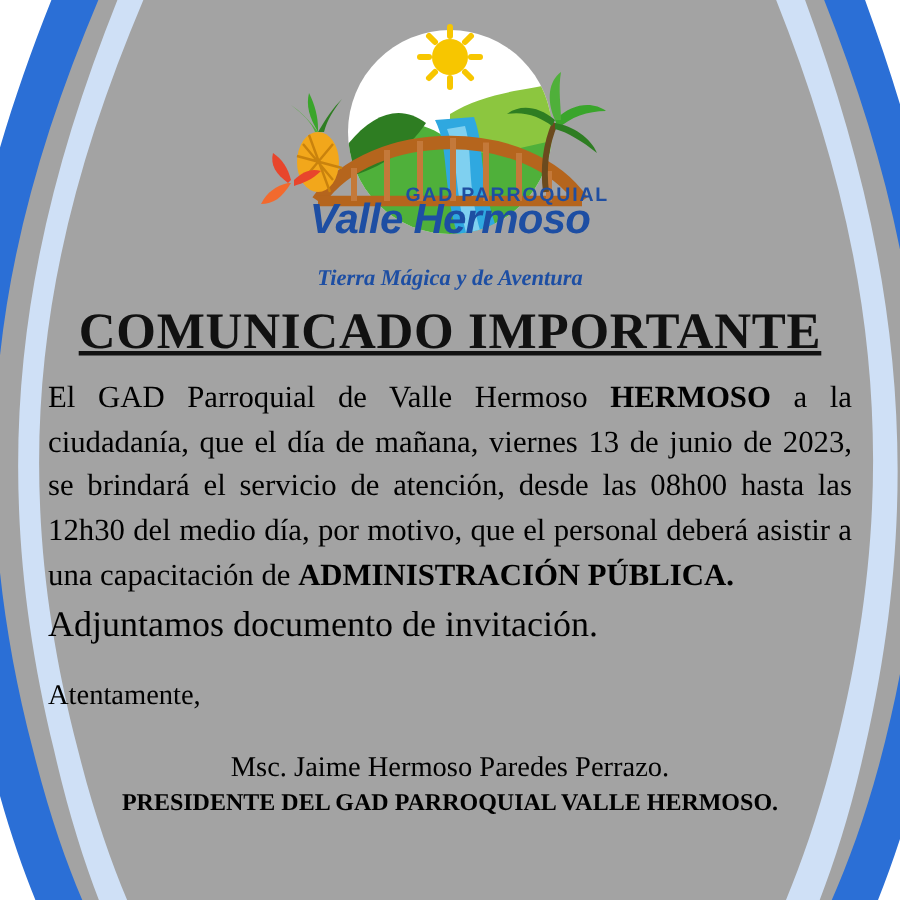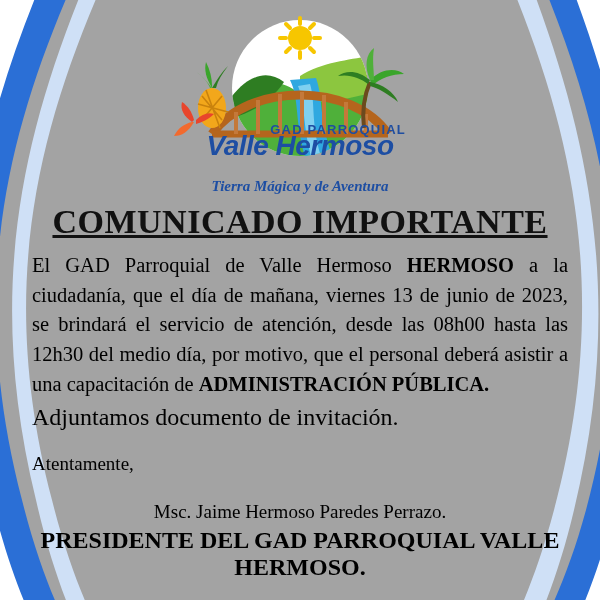--- a/index.html
+++ b/index.html
@@ -131,21 +131,21 @@
     text-align: center;
     font-family: "Liberation Serif", serif;
     font-size: 19px;
     color: #000000;
     margin-top: 26px;
   }
   .sign-title {
     text-align: center;
     font-family: "Liberation Serif", serif;
     font-weight: bold;
-    font-size: 24px;
+    font-size: 16px;
     color: #000000;
     margin-top: 4px;
   }
 </style>
 </head>
 <body>
 
 <div class="page">
 
   <svg class="swoosh swoosh-left" viewBox="0 0 320 740">

